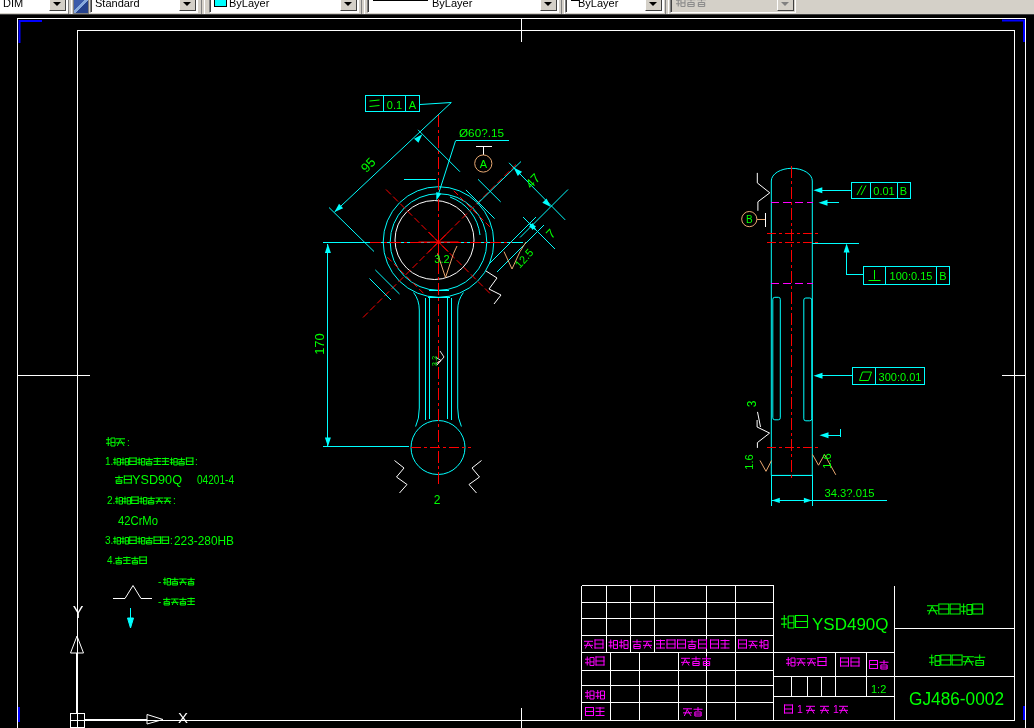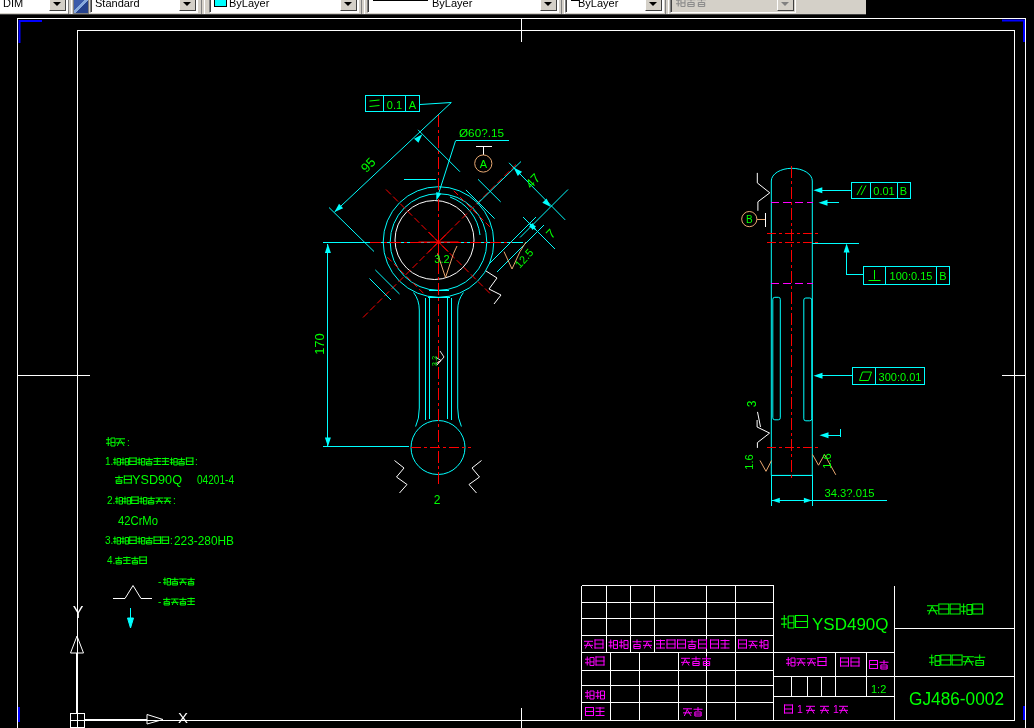--- a/index.html
+++ b/index.html
@@ -1,15 +1,15 @@
 <!DOCTYPE html>
 <html><head><meta charset="utf-8">
 <style>
 html,body{margin:0;padding:0;width:1034px;height:728px;background:#000;overflow:hidden;}
-#tb{position:absolute;top:0;left:0;width:866px;height:14px;background:#d4d0c8;border-bottom:1px solid #404040;}
+#tb{position:absolute;top:0;left:0;width:1034px;height:14px;background:#d4d0c8;border-bottom:1px solid #404040;}
 .combo{position:absolute;top:-9px;height:20px;background:#fff;border:1px solid;border-color:#808080 #fff #fff #808080;box-shadow:inset 1px 1px 0 #404040;}
 .combo.dis{background:#d4d0c8;}
 .ct{position:absolute;left:4px;top:5px;font-family:"Liberation Sans",sans-serif;font-size:11px;color:#000;white-space:nowrap;}
 .cb{position:absolute;right:1px;top:1px;bottom:1px;width:15px;background:#d4d0c8;border:1px solid;border-color:#fff #404040 #404040 #fff;}
 .cb::after{content:"";position:absolute;left:3px;top:8px;border:4px solid transparent;border-top-color:#000;}
 .cb.dis2::after{border-top-color:#808080;}
 .sep{position:absolute;top:0px;height:14px;width:2px;border-left:1px solid #808080;border-right:1px solid #fff;}
 .icon{position:absolute;top:-1px;left:73px;width:14px;height:13px;background:#3a5aaa;border:1px solid #808080;background-image:linear-gradient(135deg,#3a5aaa 40%,#88aadd 40%,#88aadd 55%,#24418c 55%);}
 .sw{position:absolute;left:4px;top:4px;width:11px;height:9px;background:#00ffff;border:1px solid #000;}
 .ln{position:absolute;left:5px;top:8px;width:55px;height:1px;background:#000;}

